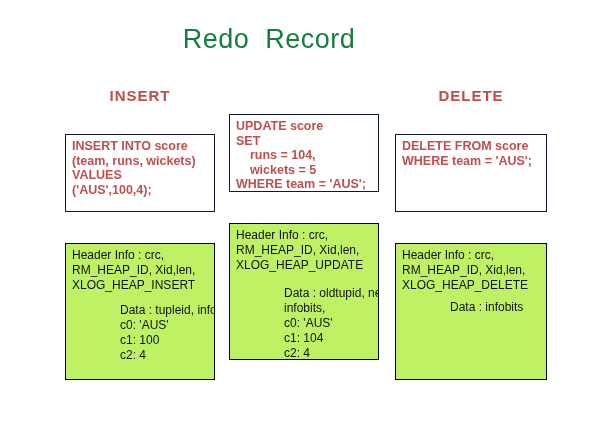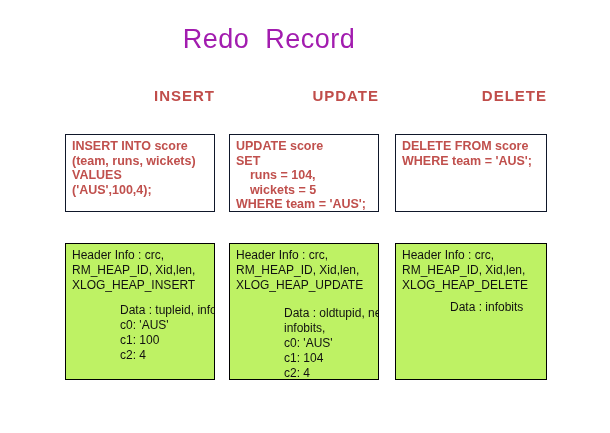--- a/index.html
+++ b/index.html
@@ -11,30 +11,30 @@
     font-family: "Liberation Sans", sans-serif;
     overflow: hidden;
   }
   .page-title {
     position: absolute;
     top: 24px;
     left: 0;
     width: 538px;
     text-align: center;
     font-size: 27px;
-    color: #a21caf;
+    color: #15803d;
     letter-spacing: 0.5px;
     white-space: pre;
   }
   .column { position: absolute; top: 86px; }
   .col-insert { left: 65px;  width: 150px; }
   .col-update { left: 229px; width: 150px; }
   .col-delete { left: 395px; width: 152px; }
   .col-header {
-    text-align: right;
+    text-align: center;
     font-size: 15px;
     font-weight: bold;
     color: #c04d4a;
     letter-spacing: 1px;
     height: 20px;
     line-height: 20px;
   }
   .sql-box {
     box-sizing: border-box;
     margin-top: 28px;
@@ -91,21 +91,20 @@
 RM_HEAP_ID, Xid,len,
 XLOG_HEAP_INSERT</div>
       <div class="redo-data">Data : tupleid, infobits,
 c0: 'AUS'
 c1: 100
 c2: 4</div>
     </div>
   </div>
 
   <div class="column col-update">
-    <div class="col-header">UPDATE</div>
     <div class="sql-box">
       <div class="sql-text">UPDATE score
 SET
     runs = 104,
     wickets = 5
 WHERE team = 'AUS';</div>
     </div>
     <div class="redo-box">
       <div class="redo-header">Header Info : crc,
 RM_HEAP_ID, Xid,len,

